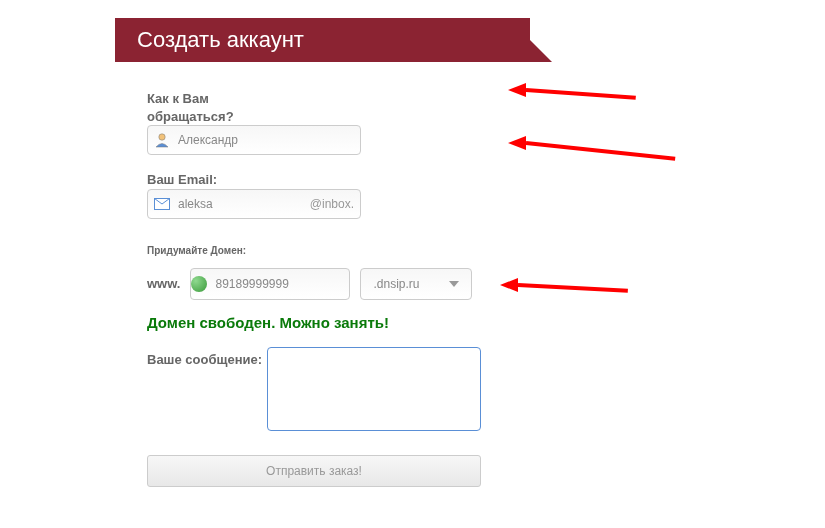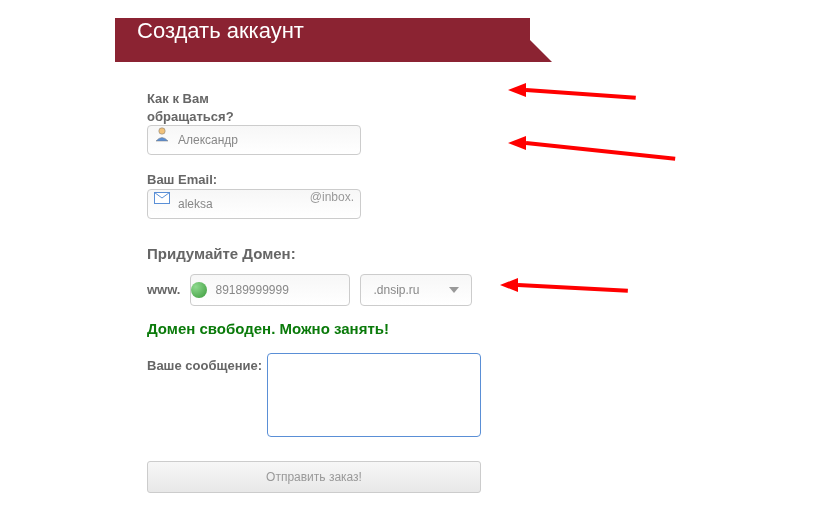--- a/index.html
+++ b/index.html
@@ -6,50 +6,51 @@
   body { font-family: Verdana, Arial, sans-serif; font-size: 13px; color: #666; background: #fff; }
   .wrap { width: 825px; height: 528px; position: relative; padding-top: 18px; padding-left: 115px; }
   .header-ribbon {
     position: relative;
     height: 44px;
     width: 415px;
     background: #8b2332;
     color: #fff;
     font-size: 22px;
     display: flex;
+    align-items: center;
     padding-left: 22px;
     margin-bottom: 24px;
   }
   .header-ribbon::after {
     content: "";
     position: absolute;
     right: -22px;
     top: 0;
     border-top: 22px solid transparent;
     border-bottom: 22px solid #8b2332;
     border-right: 22px solid transparent;
   }
   .form { padding-left: 32px; }
   .row { display: flex; margin-bottom: 12px; align-items: flex-start; flex-direction: column; }
   .label { width: 120px; padding-top: 4px; font-weight: bold; color: #666; font-size: 13px; line-height: 1.35; }
   .field {
     width: 214px; height: 30px;
     border: 1px solid #ccc; border-radius: 4px;
     background: linear-gradient(#f7f7f7, #fff);
-    display: flex; padding: 0 6px;
+    display: flex; align-items: center; padding: 0 6px;
     font-size: 12px; color: #888;
   }
   .field .ico { width: 16px; height: 16px; display:flex; align-items:center; justify-content:center; margin-right: 8px; flex-shrink:0; }
   .field input {
     border: none; background: transparent; outline: none;
     font-size: 12px; color: #888; width: 100%;
     font-family: inherit;
   }
   .field .suffix { color: #999; font-size: 12px; }
-  .section-title { font-weight: bold; color: #666; font-size: 15px; margin: 26px 0 12px 0; }
+  .section-title { font-weight: bold; color: #666; font-size: 10px; margin: 26px 0 12px 0; }
   .domain-row { display: flex; align-items: center; gap: 10px; margin-bottom: 14px; }
   .www { font-weight: bold; color: #666; font-size: 13px; }
   .domain-field { width: 160px; height: 32px;
     border: 1px solid #ccc; border-radius: 4px;
     background: linear-gradient(#f7f7f7, #fff);
     display:flex; align-items:center; padding:0 0; font-size:12px; color:#888; }
   .domain-field .globe { width: 16px; height: 16px; border-radius:50%; background: radial-gradient(circle at 30% 30%, #8fd98f, #3a9a3a); margin-right: 8px; flex-shrink:0; }
   .tld-field { width: 112px; height: 32px; border:1px solid #ccc; border-radius:4px;
     background: linear-gradient(#f7f7f7, #fff);
     display:flex; align-items:center; padding:0 12px; font-size:12px; color:#888; position:relative; }

